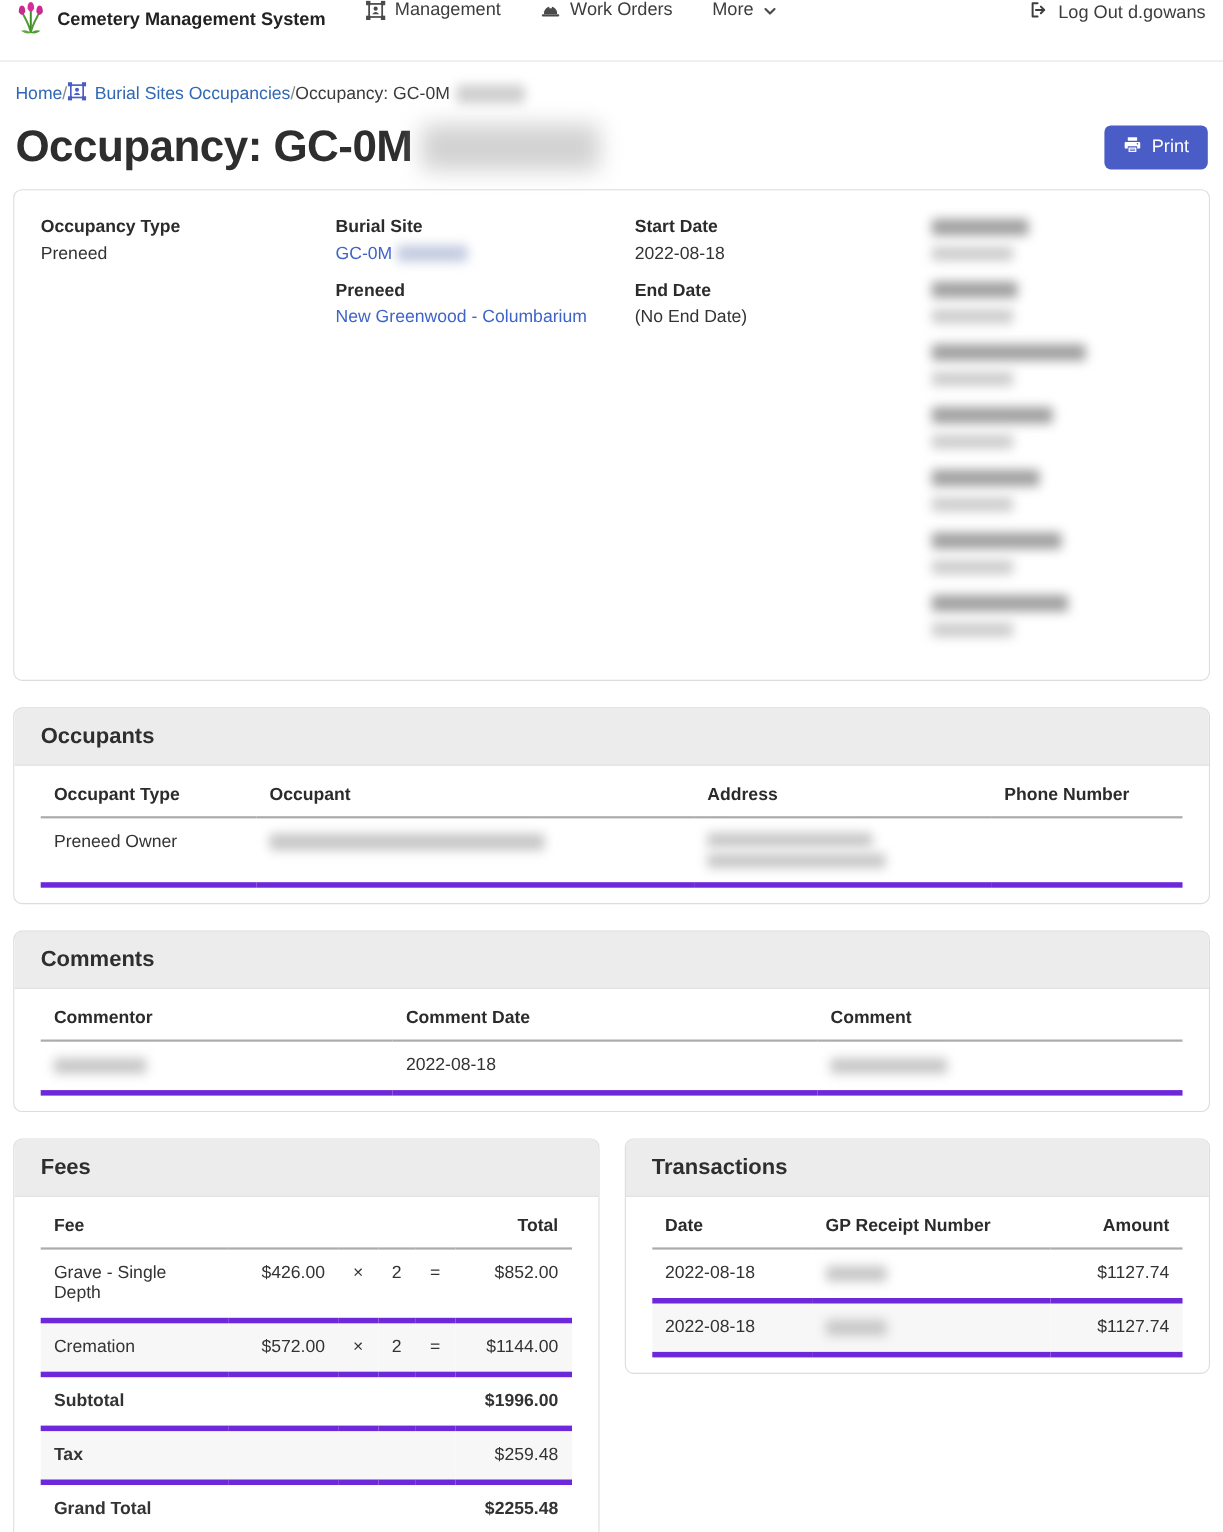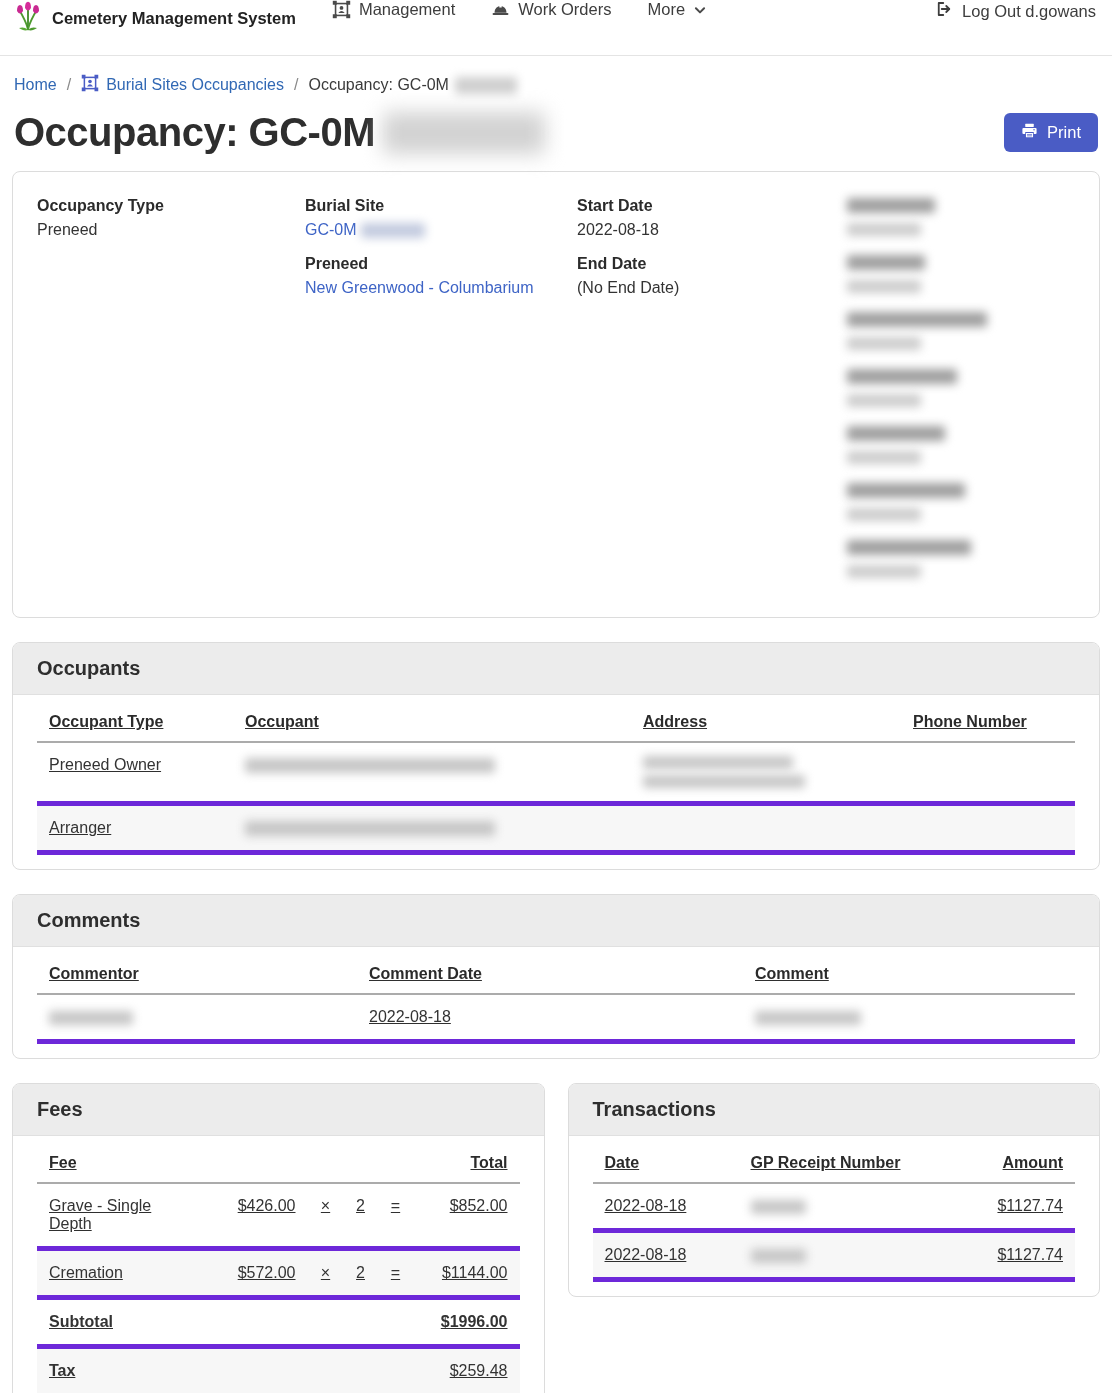--- a/index.html
+++ b/index.html
@@ -17,21 +17,21 @@
     border-bottom:1px solid #e4e4e4;
   }
   .brand{ display:flex; align-items:center; gap:10px; font-weight:700; font-size:16.5px; color:#222; cursor:pointer;}
   .nav-items{ display:flex; align-items:center; gap:36px; margin-left:36px; }
   .nav-item{ display:flex; align-items:center; gap:8px; color:#3d3d3d; font-size:16.5px; cursor:pointer; }
   .nav-item svg{ display:block; }
   .spacer{ flex:1; }
   .logout{ display:flex; align-items:center; gap:9px; color:#3d3d3d; font-size:16.5px; cursor:pointer; }
 
   
-  .breadcrumb{ display:flex; align-items:center; gap:10px; padding:18px 14px 0 14px; font-size:16px; }
+  .breadcrumb{ display:flex; align-items:center; padding:18px 14px 0 14px; font-size:16px; }
   .crumb-link{ color:#3168b4; text-decoration:none; cursor:pointer; display:flex; align-items:center; gap:7px;}
   .crumb-sep{ color:#8a8a8a; }
   .crumb-current{ color:#3a3a3a; display:flex; align-items:center; gap:6px;}
 
   
   .page-header{ display:flex; align-items:center; justify-content:space-between; padding:14px 14px 0 14px; margin-bottom:16px;}
   .page-title{ font-size:40px; font-weight:600; color:#2e2e2e; margin:0; display:flex; align-items:center; letter-spacing:-0.5px;}
   .btn-primary{
     display:flex; align-items:center; gap:9px;
     background:#4a5cc5; color:#fff; border:none; border-radius:6px;
@@ -41,21 +41,21 @@
   
   .content{ padding:0 12px; }
   .card{
     background:#fff; border:1px solid #dcdcdc; border-radius:8px;
     overflow:hidden; margin-bottom:24px;
   }
   .card-header{
     background:#ececec; padding:14px 24px; font-size:20px; font-weight:700; color:#2e2e2e;
     border-bottom:1px solid #e0e0e0;
   }
-  .card-body{ padding:6px 24px 14px 24px;text-decoration:underline; }
+  .card-body{ padding:6px 24px 14px 24px; }
 
   
   .details{ display:grid; grid-template-columns:268px 272px 270px 1fr; padding:22px 24px 20px 24px; }
   .field{ margin-bottom:10px; }
   .field .label{ font-weight:700; color:#2b2b2b; line-height:24px; }
   .field .value{ line-height:24px; color:#333; }
   .link{ color:#3e64c6; text-decoration:none; cursor:pointer; }
   .muted{ color:#8c8c8c; }
 
   
@@ -298,26 +298,20 @@
         <tbody>
           <tr>
             <td>Preneed Owner</td>
             <td><span class="blur" style="width:250px;height:15px;"></span></td>
             <td>
               <span class="blur" style="width:150px;height:13px;margin-bottom:6px;display:block;"></span>
               <span class="blur" style="width:162px;height:13px;display:block;"></span>
             </td>
             <td></td>
           </tr>
-          <tr>
-            <td>Arranger</td>
-            <td><span class="blur" style="width:250px;height:15px;"></span></td>
-            <td></td>
-            <td></td>
-          </tr>
         </tbody>
       </table>
     </div>
   </div>
 
   <div class="card">
     <div class="card-header">Comments</div>
     <div class="card-body">
       <table>
         <colgroup>

